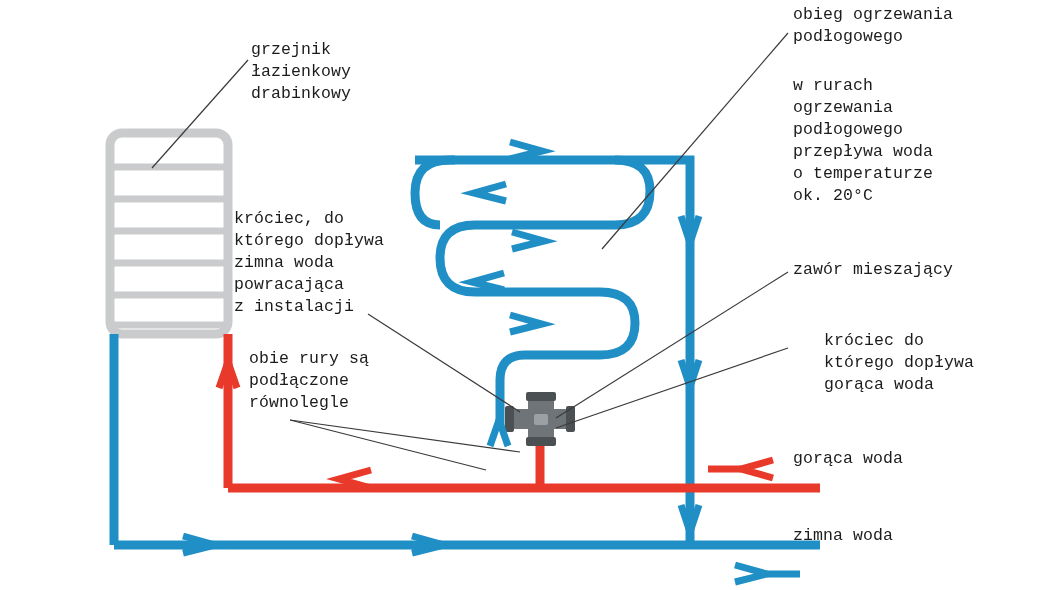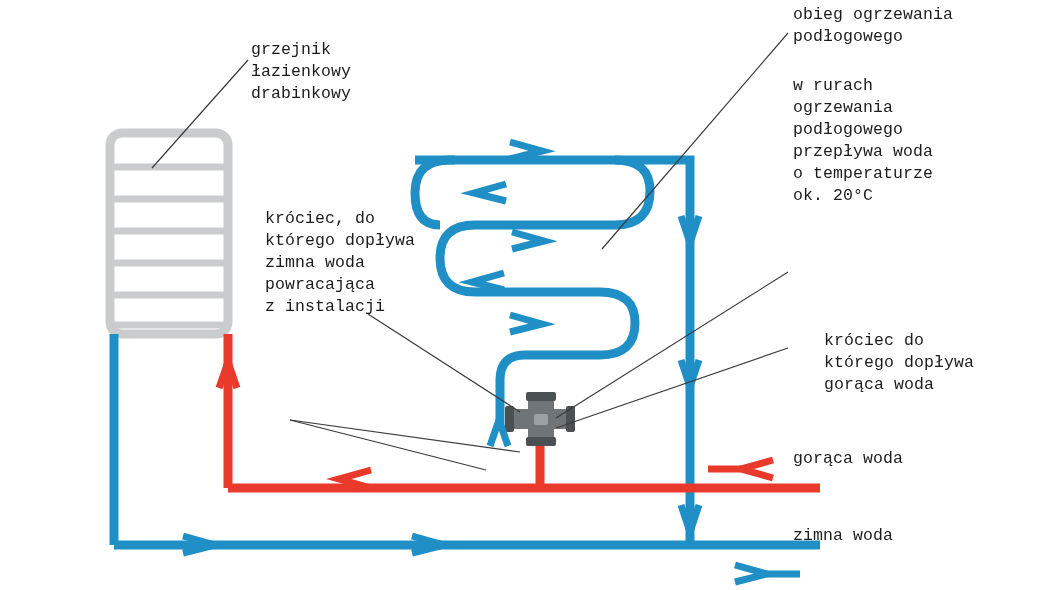--- a/index.html
+++ b/index.html
@@ -152,29 +152,33 @@
   <div class="label" style="left:793px; top:4px;">obieg ogrzewania
 podłogowego</div>
 
   <div class="label" style="left:793px; top:75px;">w rurach
 ogrzewania
 podłogowego
 przepływa woda
 o temperaturze
 ok. 20°C</div>
 
-  <div class="label" style="left:265px; top:208px;">króciec, do
+  <div class="label" style="left:234px; top:208px;">króciec, do
 którego dopływa
 zimna woda
 powracająca
 z instalacji</div>
 
+  <div class="label" style="left:793px; top:259px;">zawór mieszający</div>
 
   <div class="label" style="left:824px; top:330px;">króciec do
 którego dopływa
 gorąca woda</div>
 
+  <div class="label" style="left:249px; top:348px;">obie rury są
+podłączone
+równolegle</div>
 
   <div class="label" style="left:793px; top:448px;">gorąca woda</div>
 
   <div class="label" style="left:793px; top:525px;">zimna woda</div>
 
 </div>
 
 </body></html>

